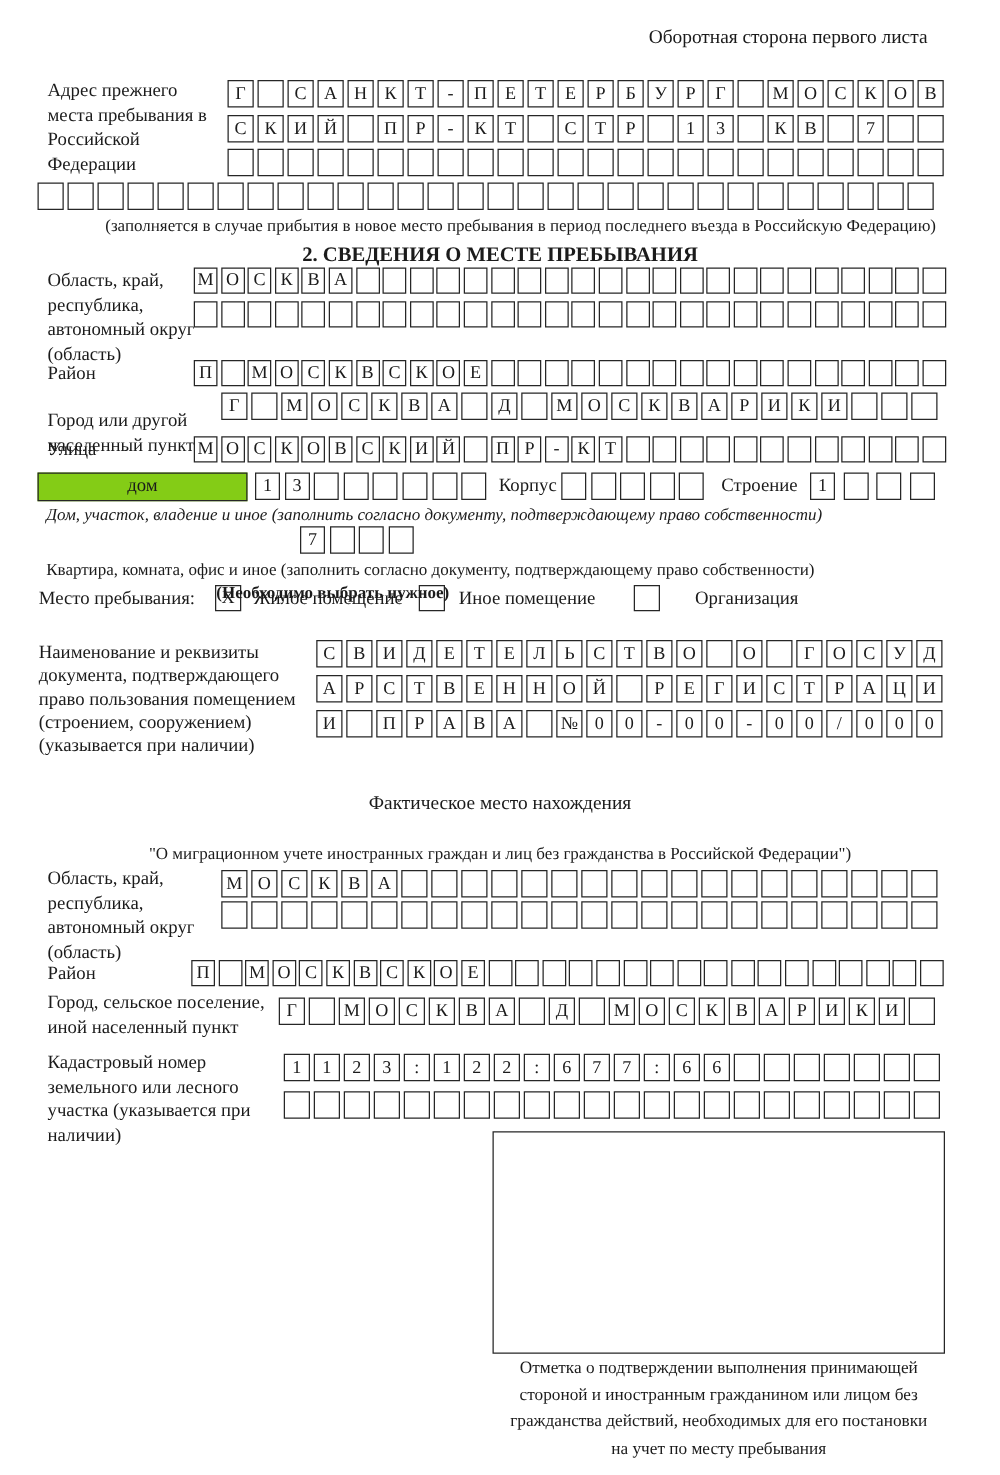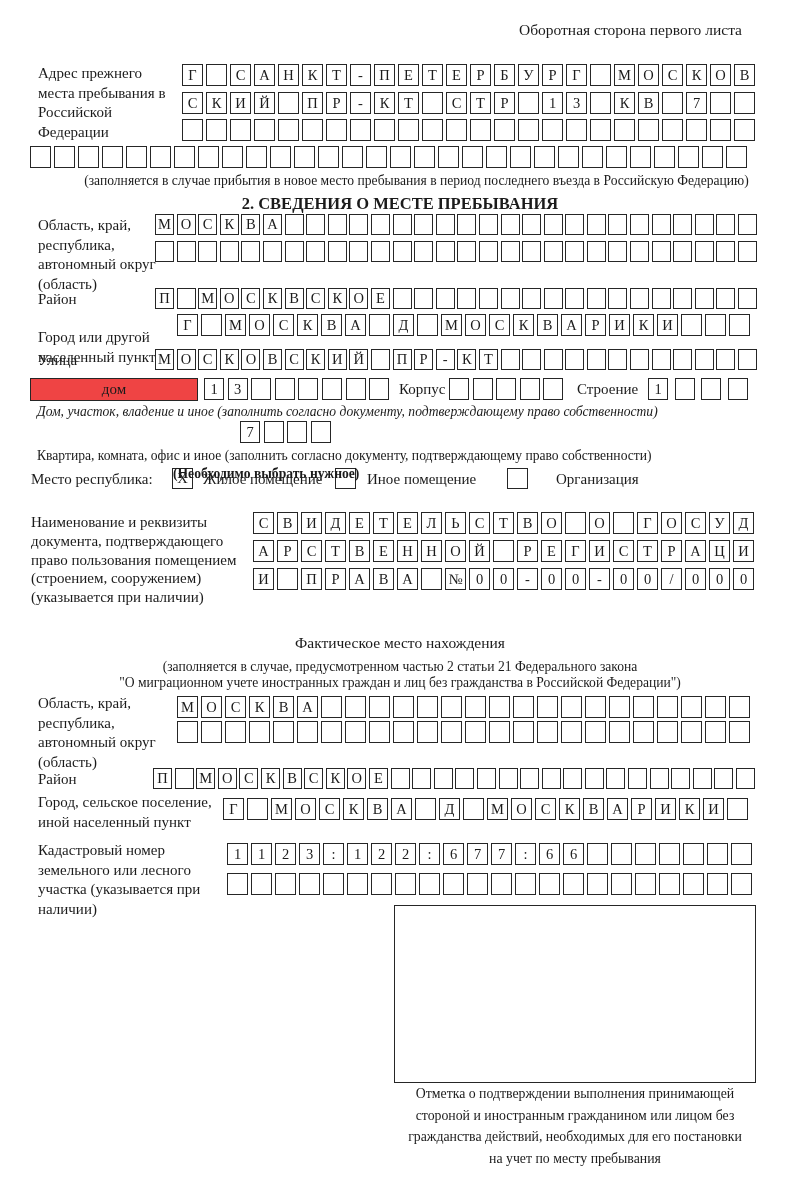--- a/index.html
+++ b/index.html
@@ -28,21 +28,21 @@
     display:flex;align-items:center;justify-content:center;
     font-size:14.5px;line-height:1;
     background:#fff;
   }
   .small .cbox{width:19px;height:21px;}
   .house .cbox{width:20px;height:22px;}
   .fieldbox{
     position:absolute;box-sizing:border-box;
     border:1.6px solid #262626;
     text-align:center;font-size:15px;
-    background:#ef4444;
+    background:#84cc16;
   }
   .checkbox{
     position:absolute;box-sizing:border-box;
     width:21px;height:21px;
     border:1.6px solid #262626;
     display:flex;align-items:center;justify-content:center;
     font-size:14.5px;background:#fff;
   }
   .bigbox{
     position:absolute;box-sizing:border-box;
@@ -355,21 +355,21 @@
   <div class="abs note" style="left:37px;top:403px;font-style:italic;">Дом, участок, владение и иное (заполнить согласно документу, подтверждающему право собственности)</div>
 
   <div class="boxrow house" style="left:240px;top:421px;">
       <span class="cbox">7</span>
       <span class="cbox"></span>
       <span class="cbox"></span>
       <span class="cbox"></span>
     </div>
   <div class="abs note" style="left:37px;top:447px;">Квартира, комната, офис и иное (заполнить согласно документу, подтверждающему право собственности)</div>
 
-  <div class="abs lbl" style="left:31px;top:470px;">Место республика:</div>
+  <div class="abs lbl" style="left:31px;top:470px;">Место пребывания:</div>
   <div class="checkbox" style="left:172px;top:468px;">X</div>
   <div class="abs lbl" style="left:203px;top:470px;">Жилое помещение</div>
   <div class="checkbox" style="left:335px;top:468px;"></div>
   <div class="abs lbl" style="left:367px;top:470px;">Иное помещение</div>
   <div class="checkbox" style="left:507px;top:468px;"></div>
   <div class="abs lbl" style="left:556px;top:470px;">Организация</div>
   <div class="abs note" style="left:173px;top:465px;font-weight:bold;">(Необходимо выбрать нужное)</div>
 
   <div class="abs lbl" style="left:31px;top:513px;width:215px;line-height:18.8px;">Наименование и реквизиты документа, подтверждающего право пользования помещением (строением, сооружением) (указывается при наличии)</div>
   <div class="boxrow" style="left:253px;top:512px;">
@@ -436,21 +436,20 @@
       <span class="cbox">-</span>
       <span class="cbox">0</span>
       <span class="cbox">0</span>
       <span class="cbox">/</span>
       <span class="cbox">0</span>
       <span class="cbox">0</span>
       <span class="cbox">0</span>
     </div>
 
   <div class="abs subtitle center" style="top:634px;">Фактическое место нахождения</div>
-  <div class="abs note center" style="top:658px;">(заполняется в случае, предусмотренном частью 2 статьи 21 Федерального закона</div>
   <div class="abs note center" style="top:674px;">"О миграционном учете иностранных граждан и лиц без гражданства в Российской Федерации")</div>
 
   <div class="abs lbl" style="left:38px;top:694px;width:155px;">Область, край, республика, автономный округ (область)</div>
   <div class="boxrow" style="left:177px;top:696px;">
       <span class="cbox">М</span>
       <span class="cbox">О</span>
       <span class="cbox">С</span>
       <span class="cbox">К</span>
       <span class="cbox">В</span>
       <span class="cbox">А</span>

